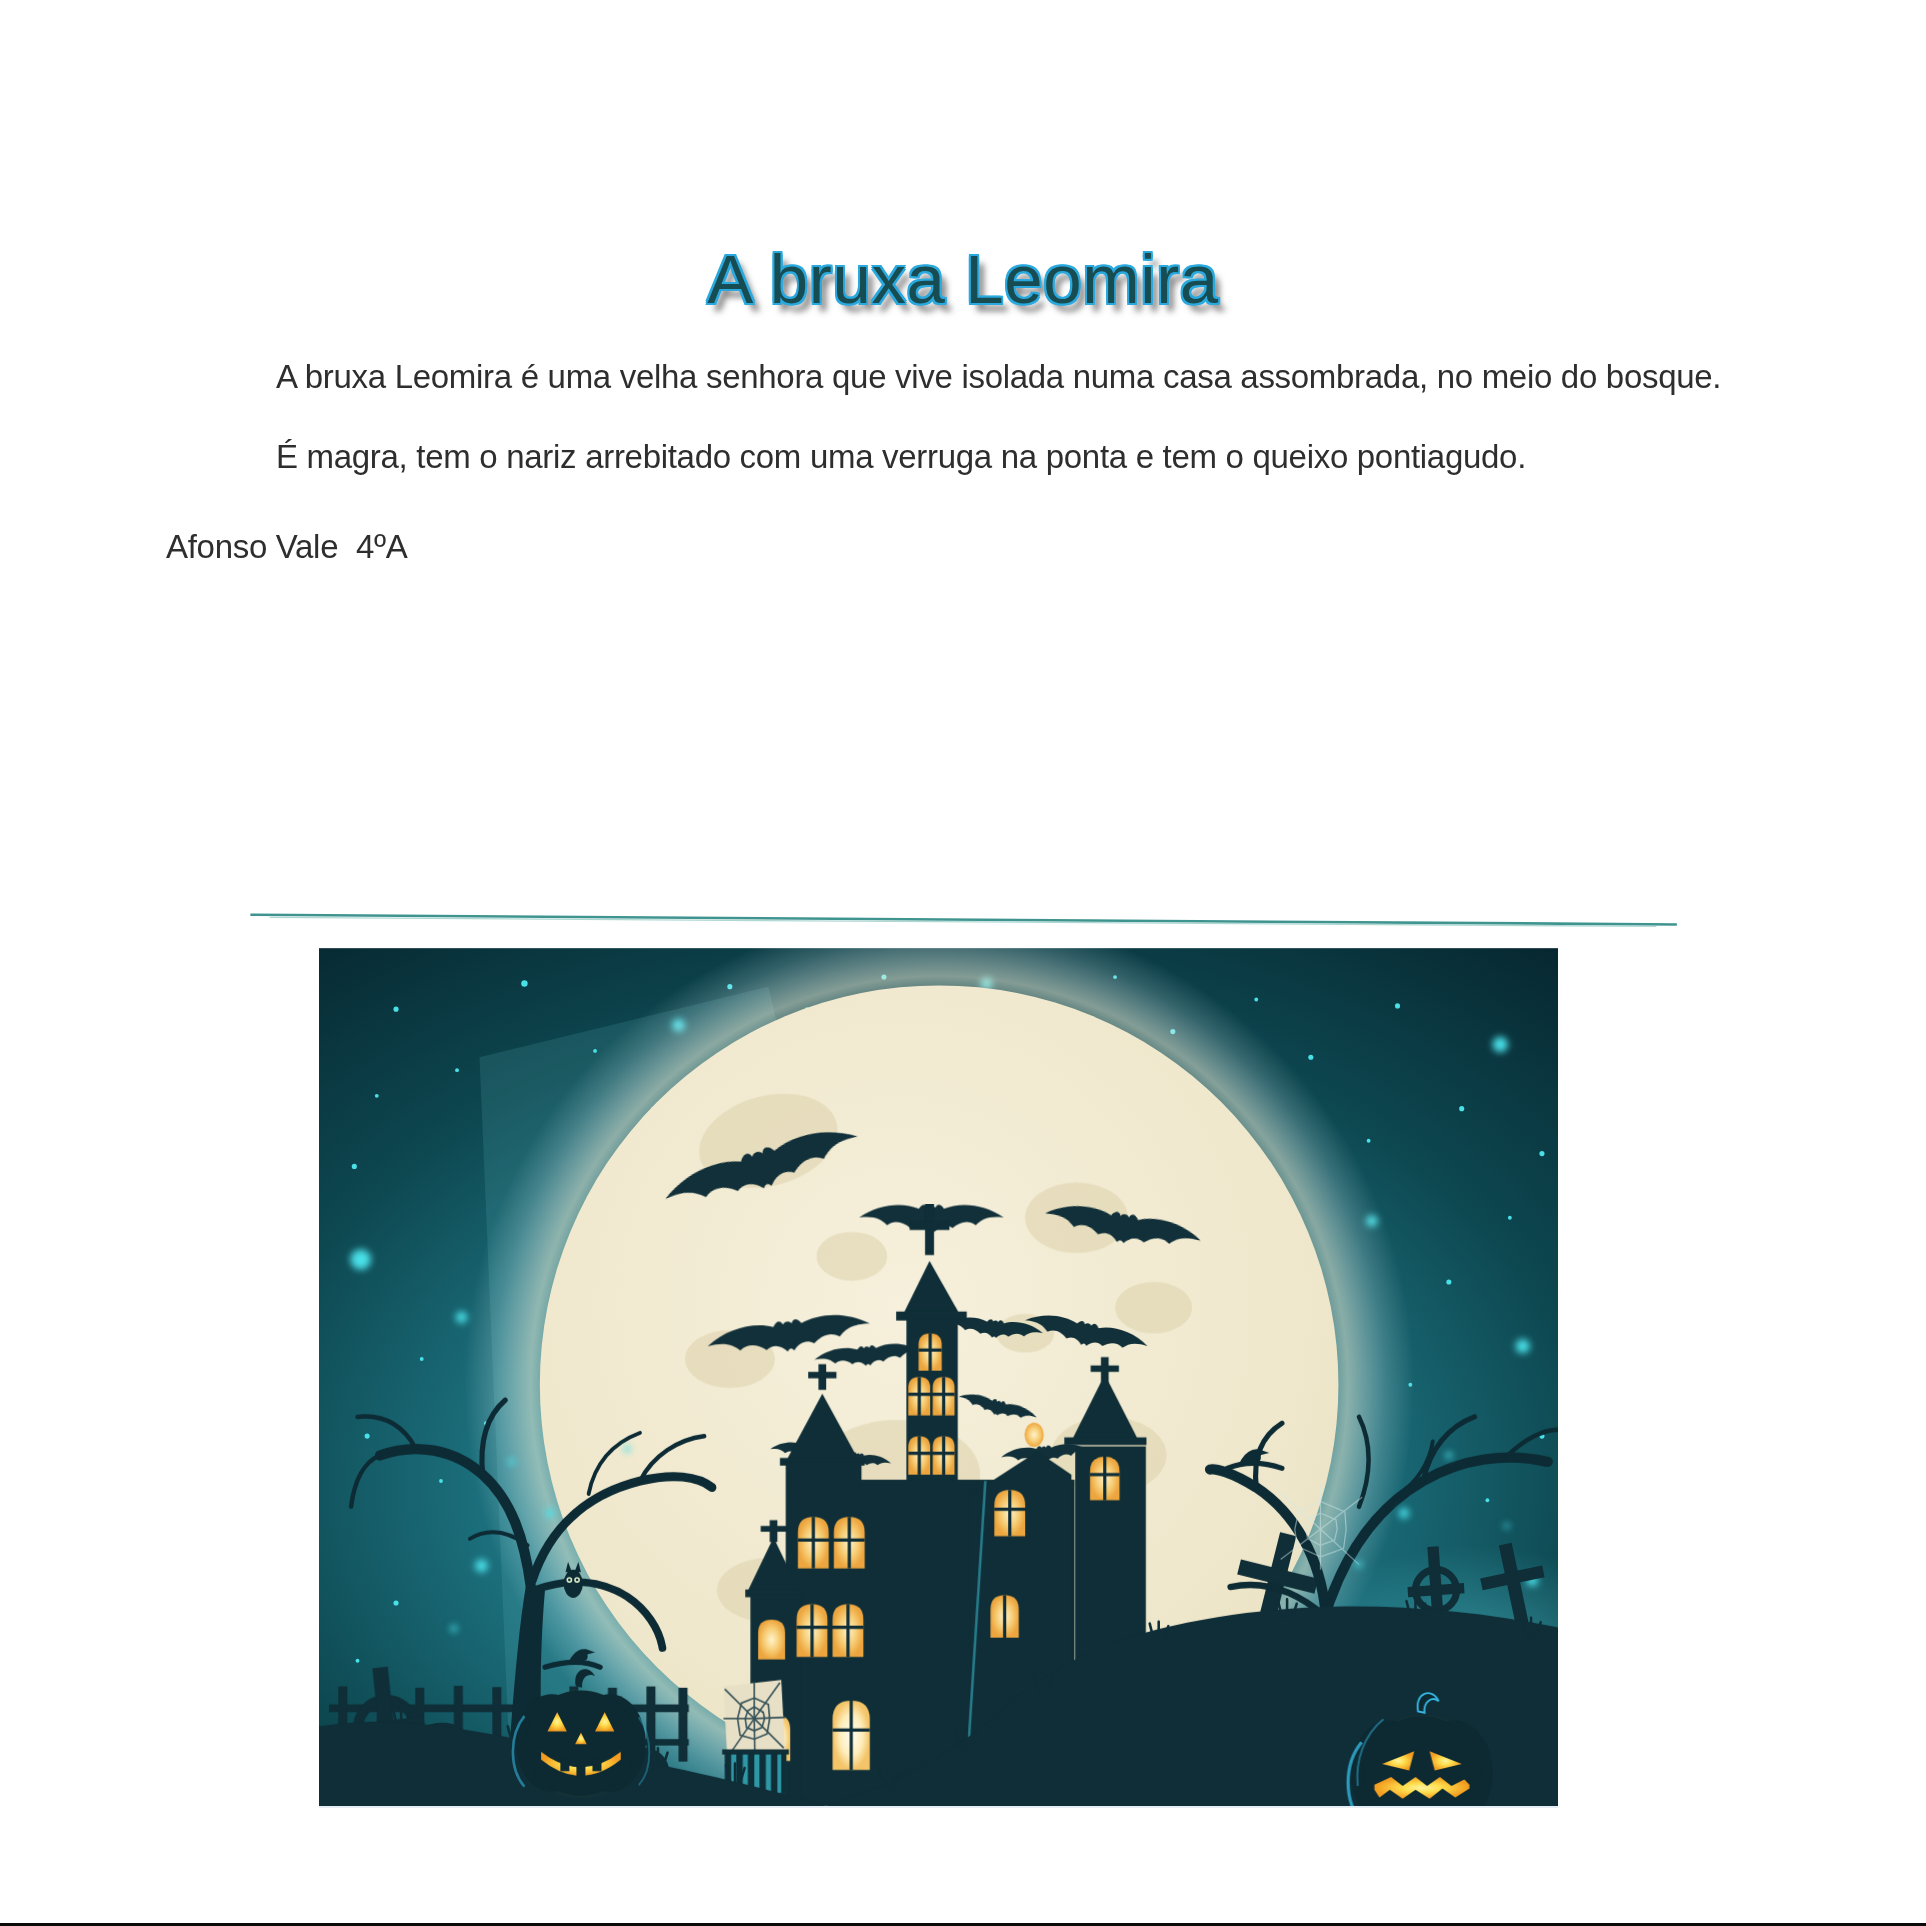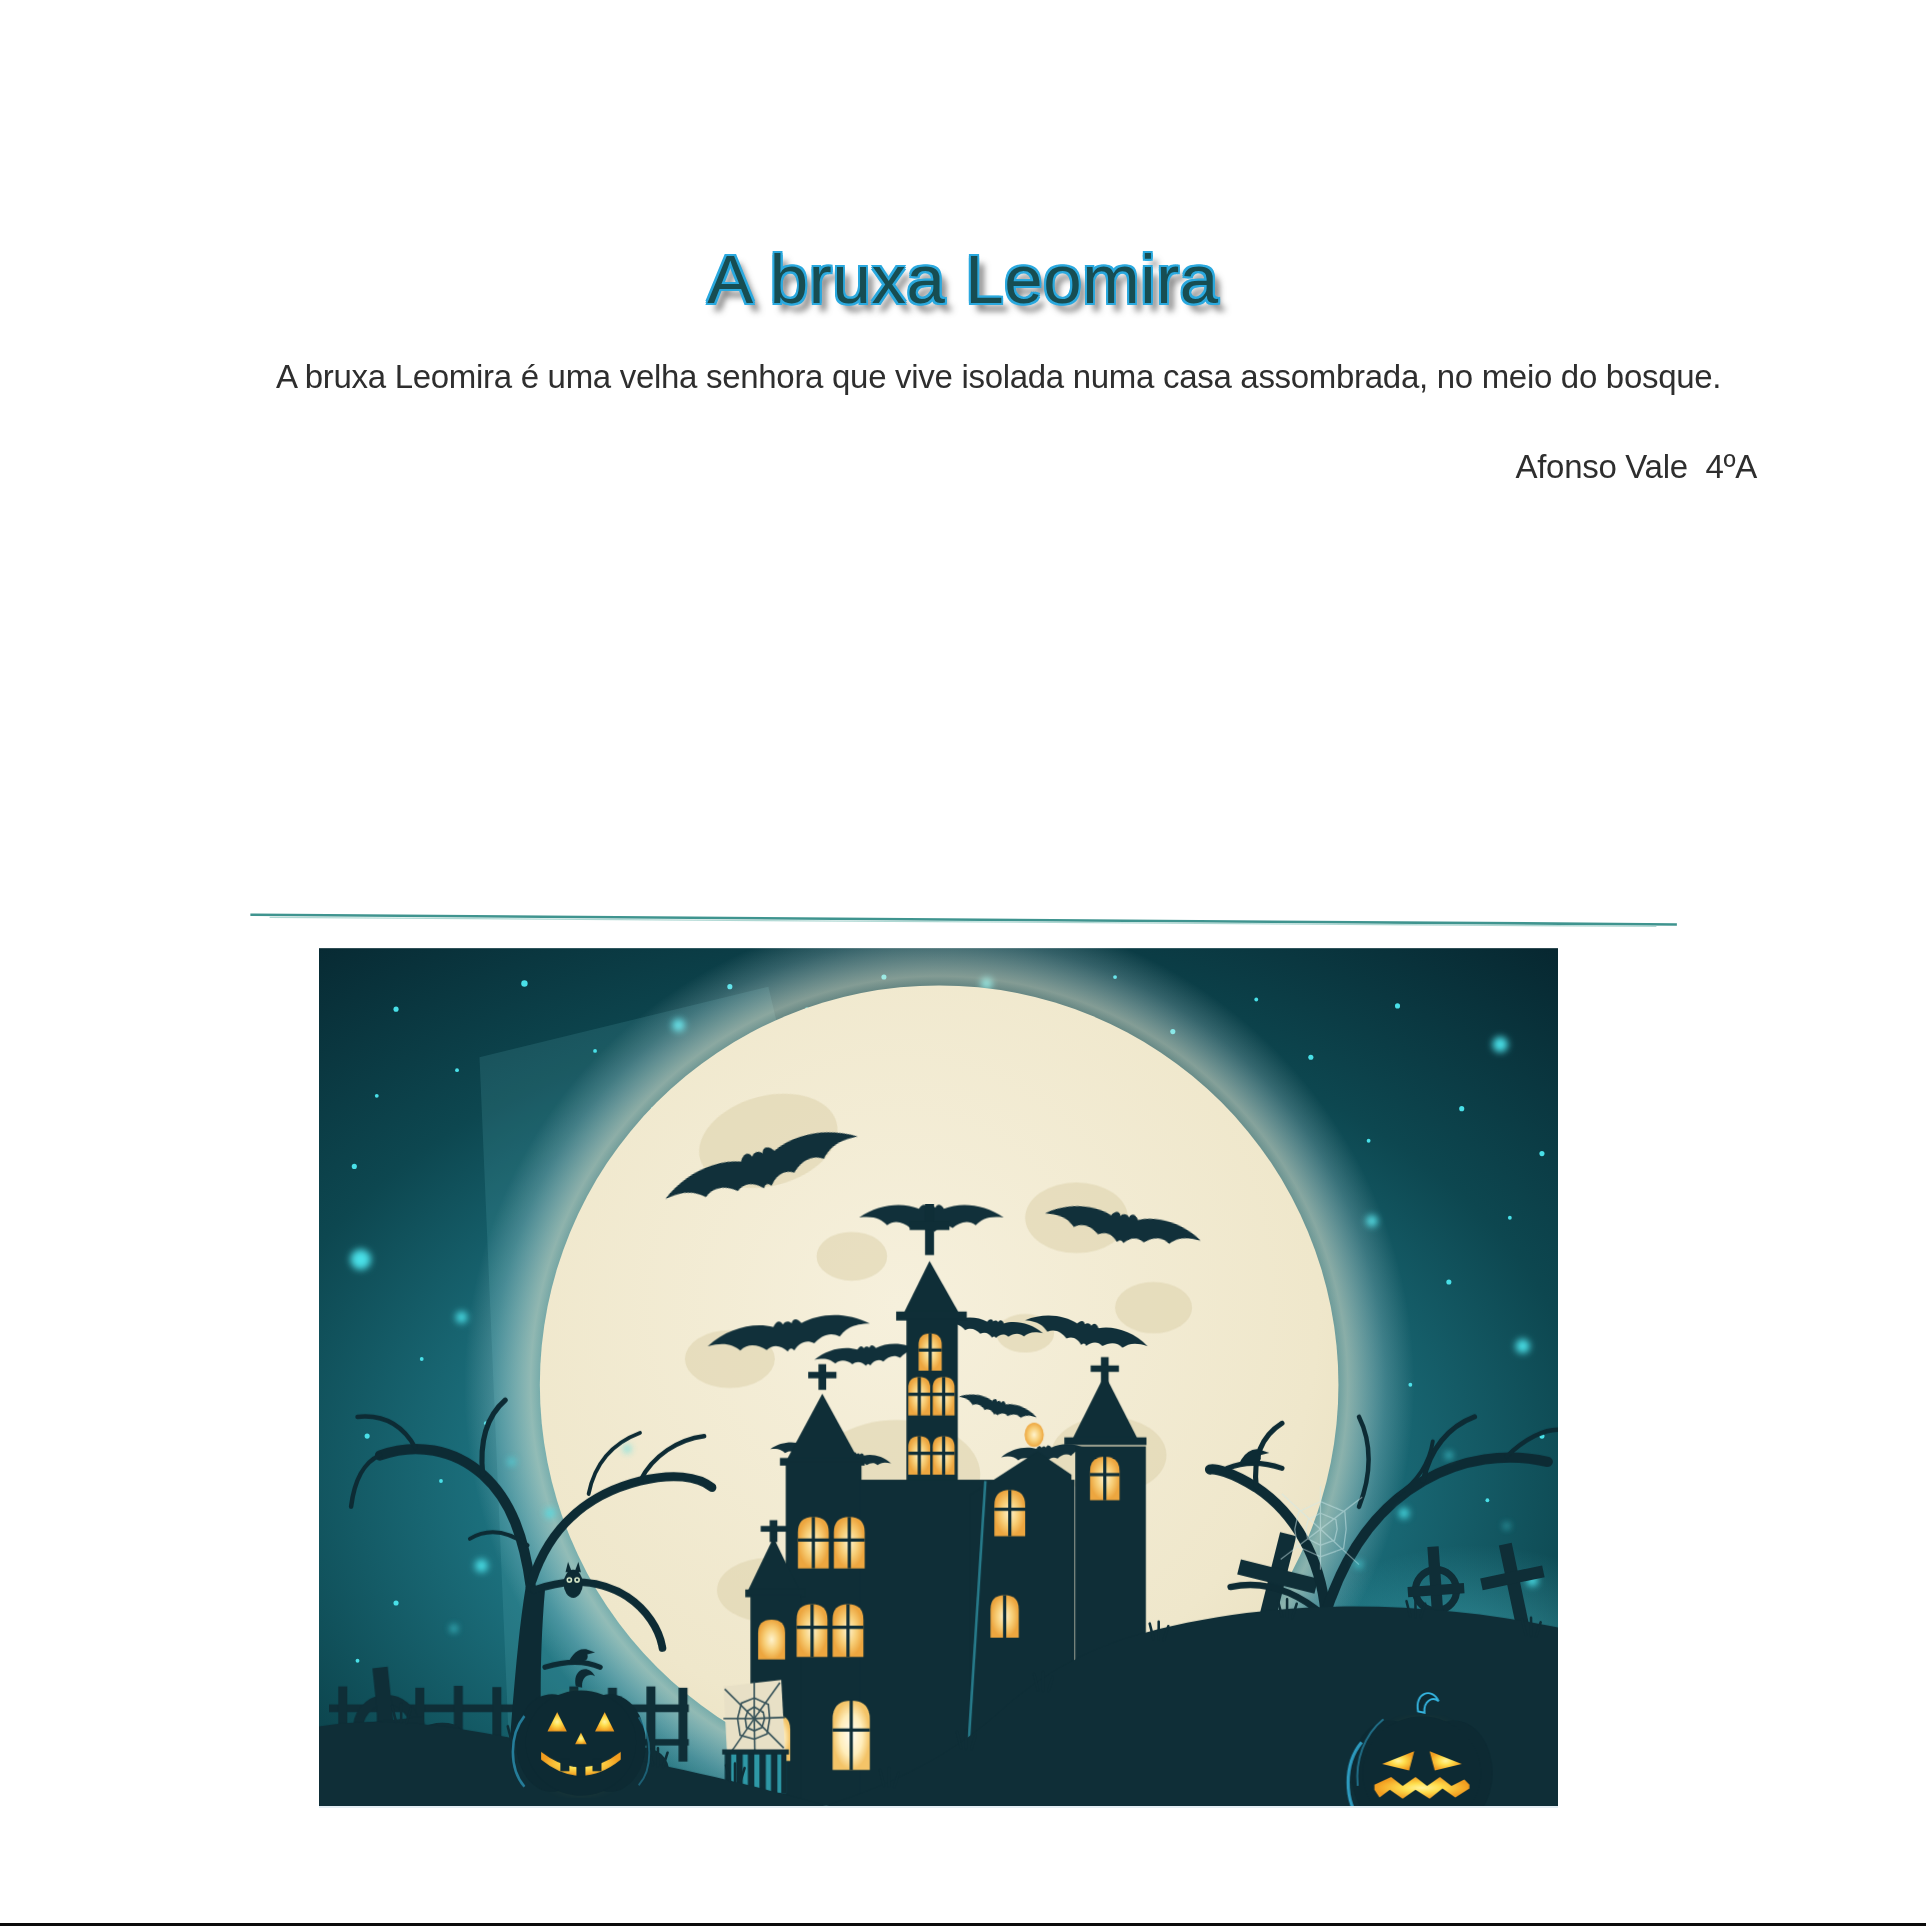--- a/index.html
+++ b/index.html
@@ -10,37 +10,38 @@
          text-shadow:
            -1.9px -1.9px 0 #2aa9df, 1.9px -1.9px 0 #2aa9df,
            -1.9px  1.9px 0 #2aa9df, 1.9px  1.9px 0 #2aa9df,
            -1.9px  0   0 #2aa9df, 1.9px  0   0 #2aa9df,
             0   -1.9px 0 #2aa9df, 0    1.9px 0 #2aa9df,
             6.4px 7.7px 6.4px rgba(90,90,90,0.8);}
   .bodytext{position:absolute;left:166px;top:329px;width:1591px;
             font-size:33px;line-height:64px;letter-spacing:-0.3px;color:#2e2e2e;
             text-align:justify;}
   .bodytext p{margin:16px;text-indent:94px;}
-  .signature{margin-top:26px;text-align:right;text-indent:0;white-space:pre-wrap;
+  .signature{margin-top:26px;text-align:left;text-indent:0;white-space:pre-wrap;
              font-size:33px;color:#2e2e2e;}
   .divider{position:absolute;left:0;top:903px;width:1926px;height:39px;}
   .artwork{position:absolute;left:319px;top:948px;width:1239px;height:858px;
            border-bottom:2.6px solid #e4eef4;}
   .artwork svg{display:block;}
   .bottom-bar{position:absolute;left:0;bottom:0;width:100%;height:3.2px;background:#0a0a0a;}
 </style>
 </head>
 <body>
 
 <div class="page">
 
   <h1 class="title">A bruxa Leomira</h1>
 
   <div class="bodytext">
     <p>A bruxa Leomira é uma velha senhora que vive isolada numa casa assombrada, no meio do bosque.</p>
+    <p>É magra, tem o nariz arrebitado com uma verruga na ponta e tem o queixo pontiagudo.</p>
     <div class="signature">Afonso Vale  4ºA</div>
   </div>
 
   <svg class="divider" viewBox="0 0 3000 60">
     <line x1="390" y1="18" x2="2612" y2="33" stroke="#3f948f" stroke-width="4"></line>
     <line x1="420" y1="22" x2="2580" y2="36" stroke="#9ccfc9" stroke-width="2" opacity="0.8"></line>
   </svg>
 
   <div class="artwork">
   <svg viewBox="0 0 1930 1336" width="1239" height="858" xmlns="http://www.w3.org/2000/svg">

